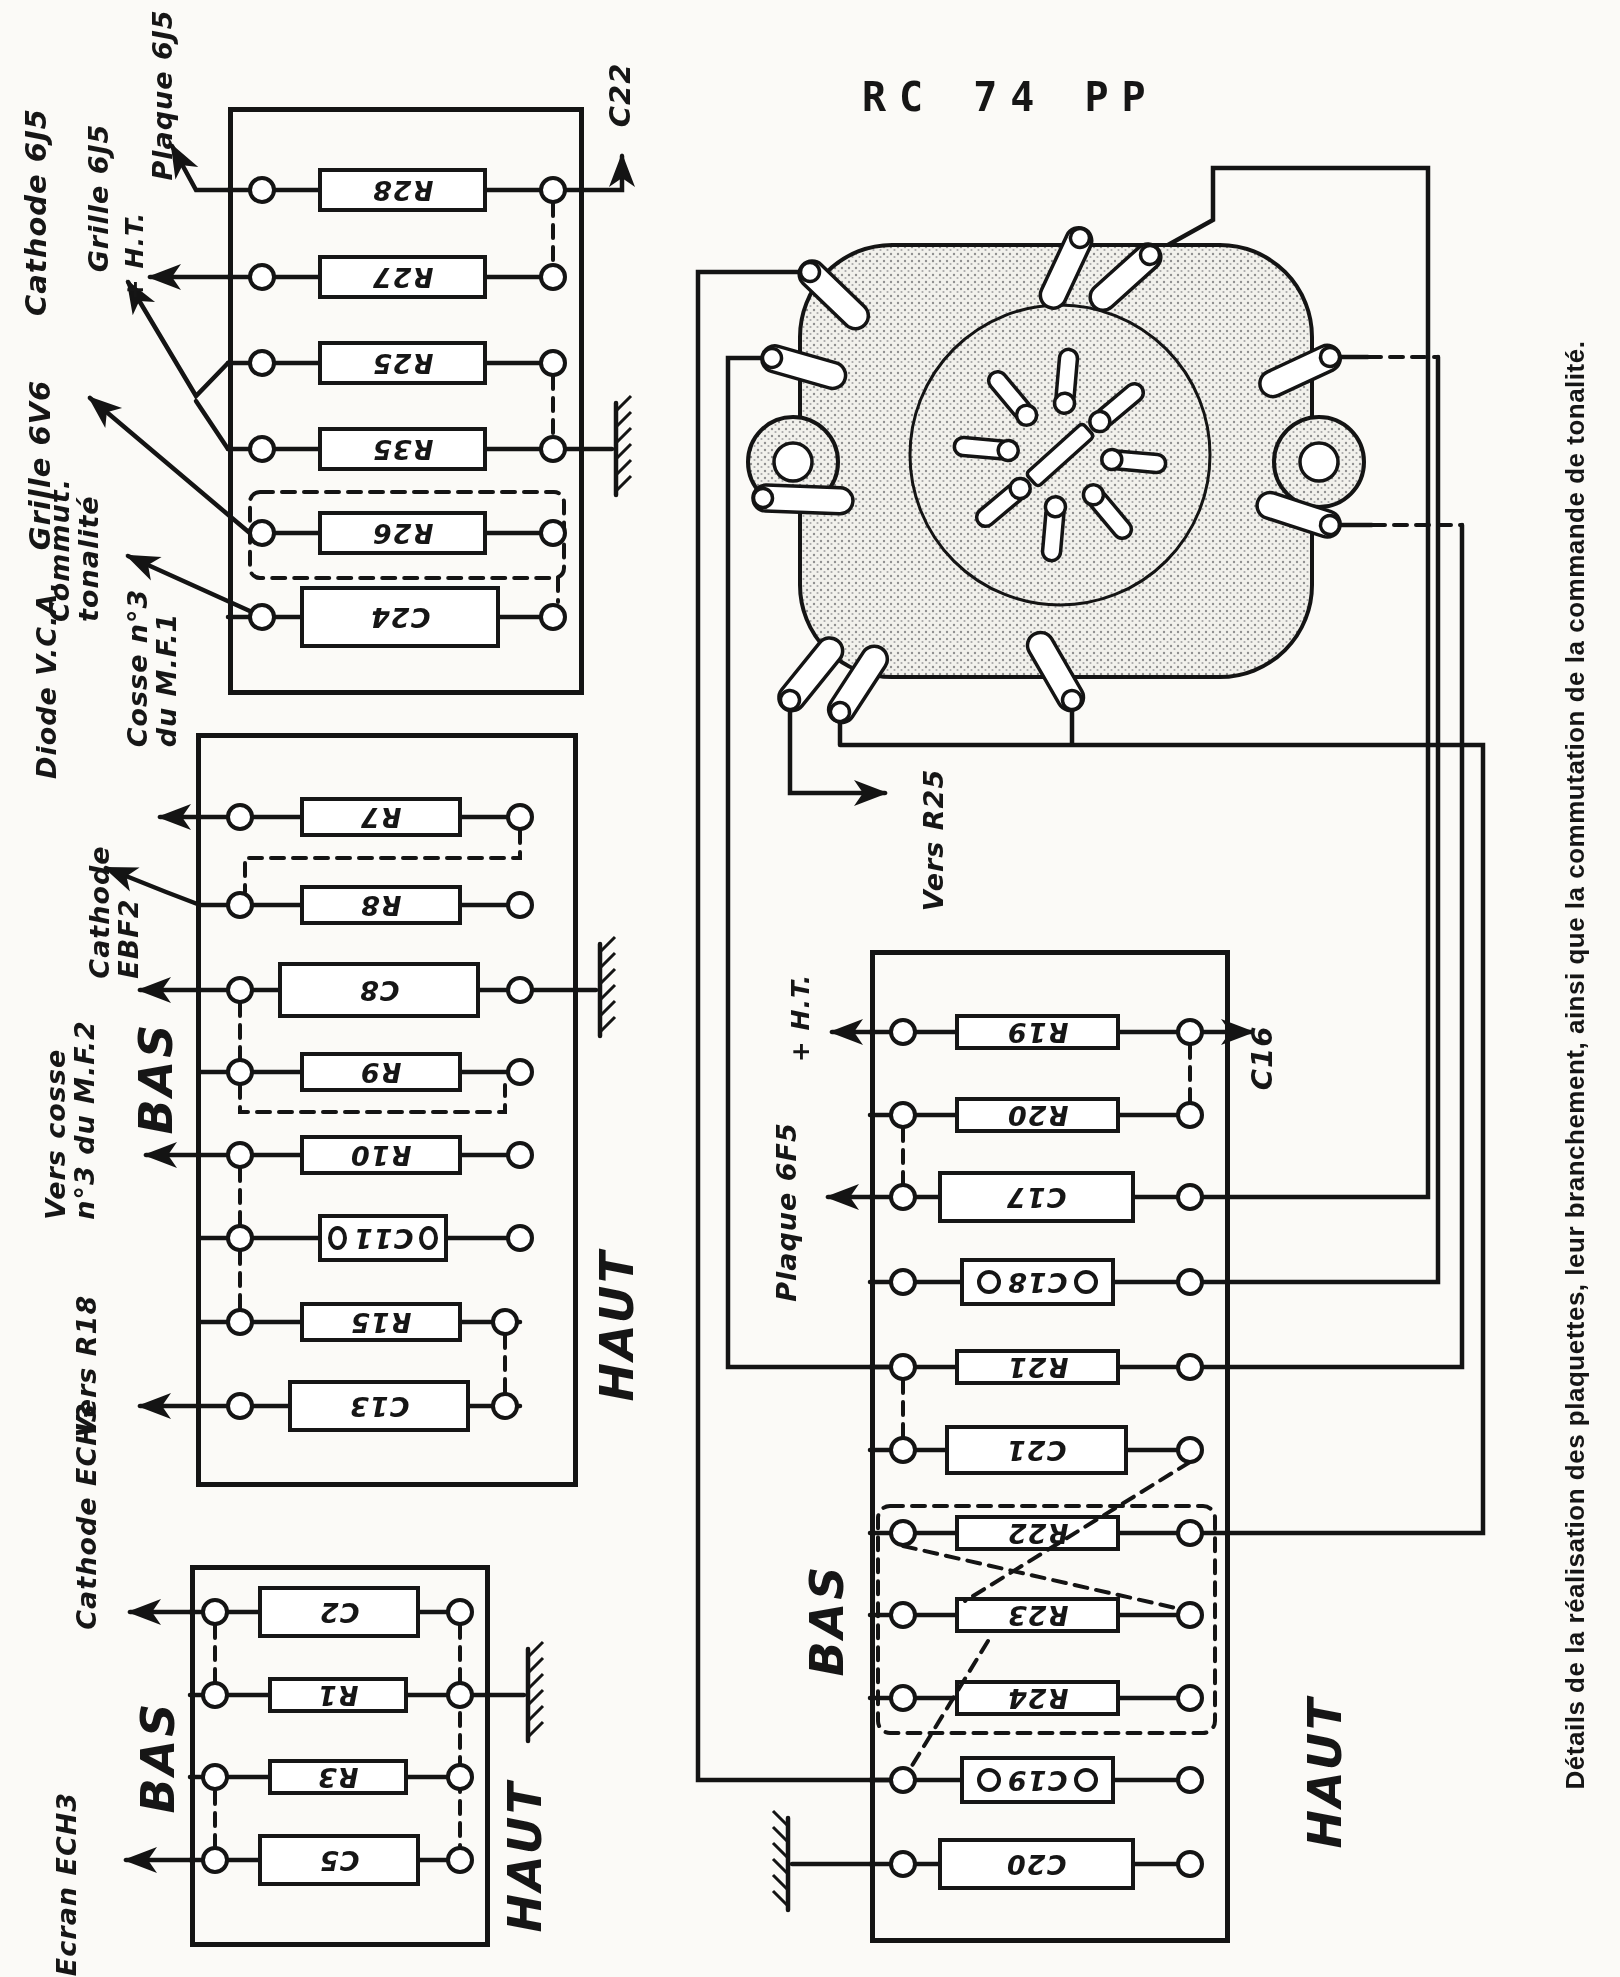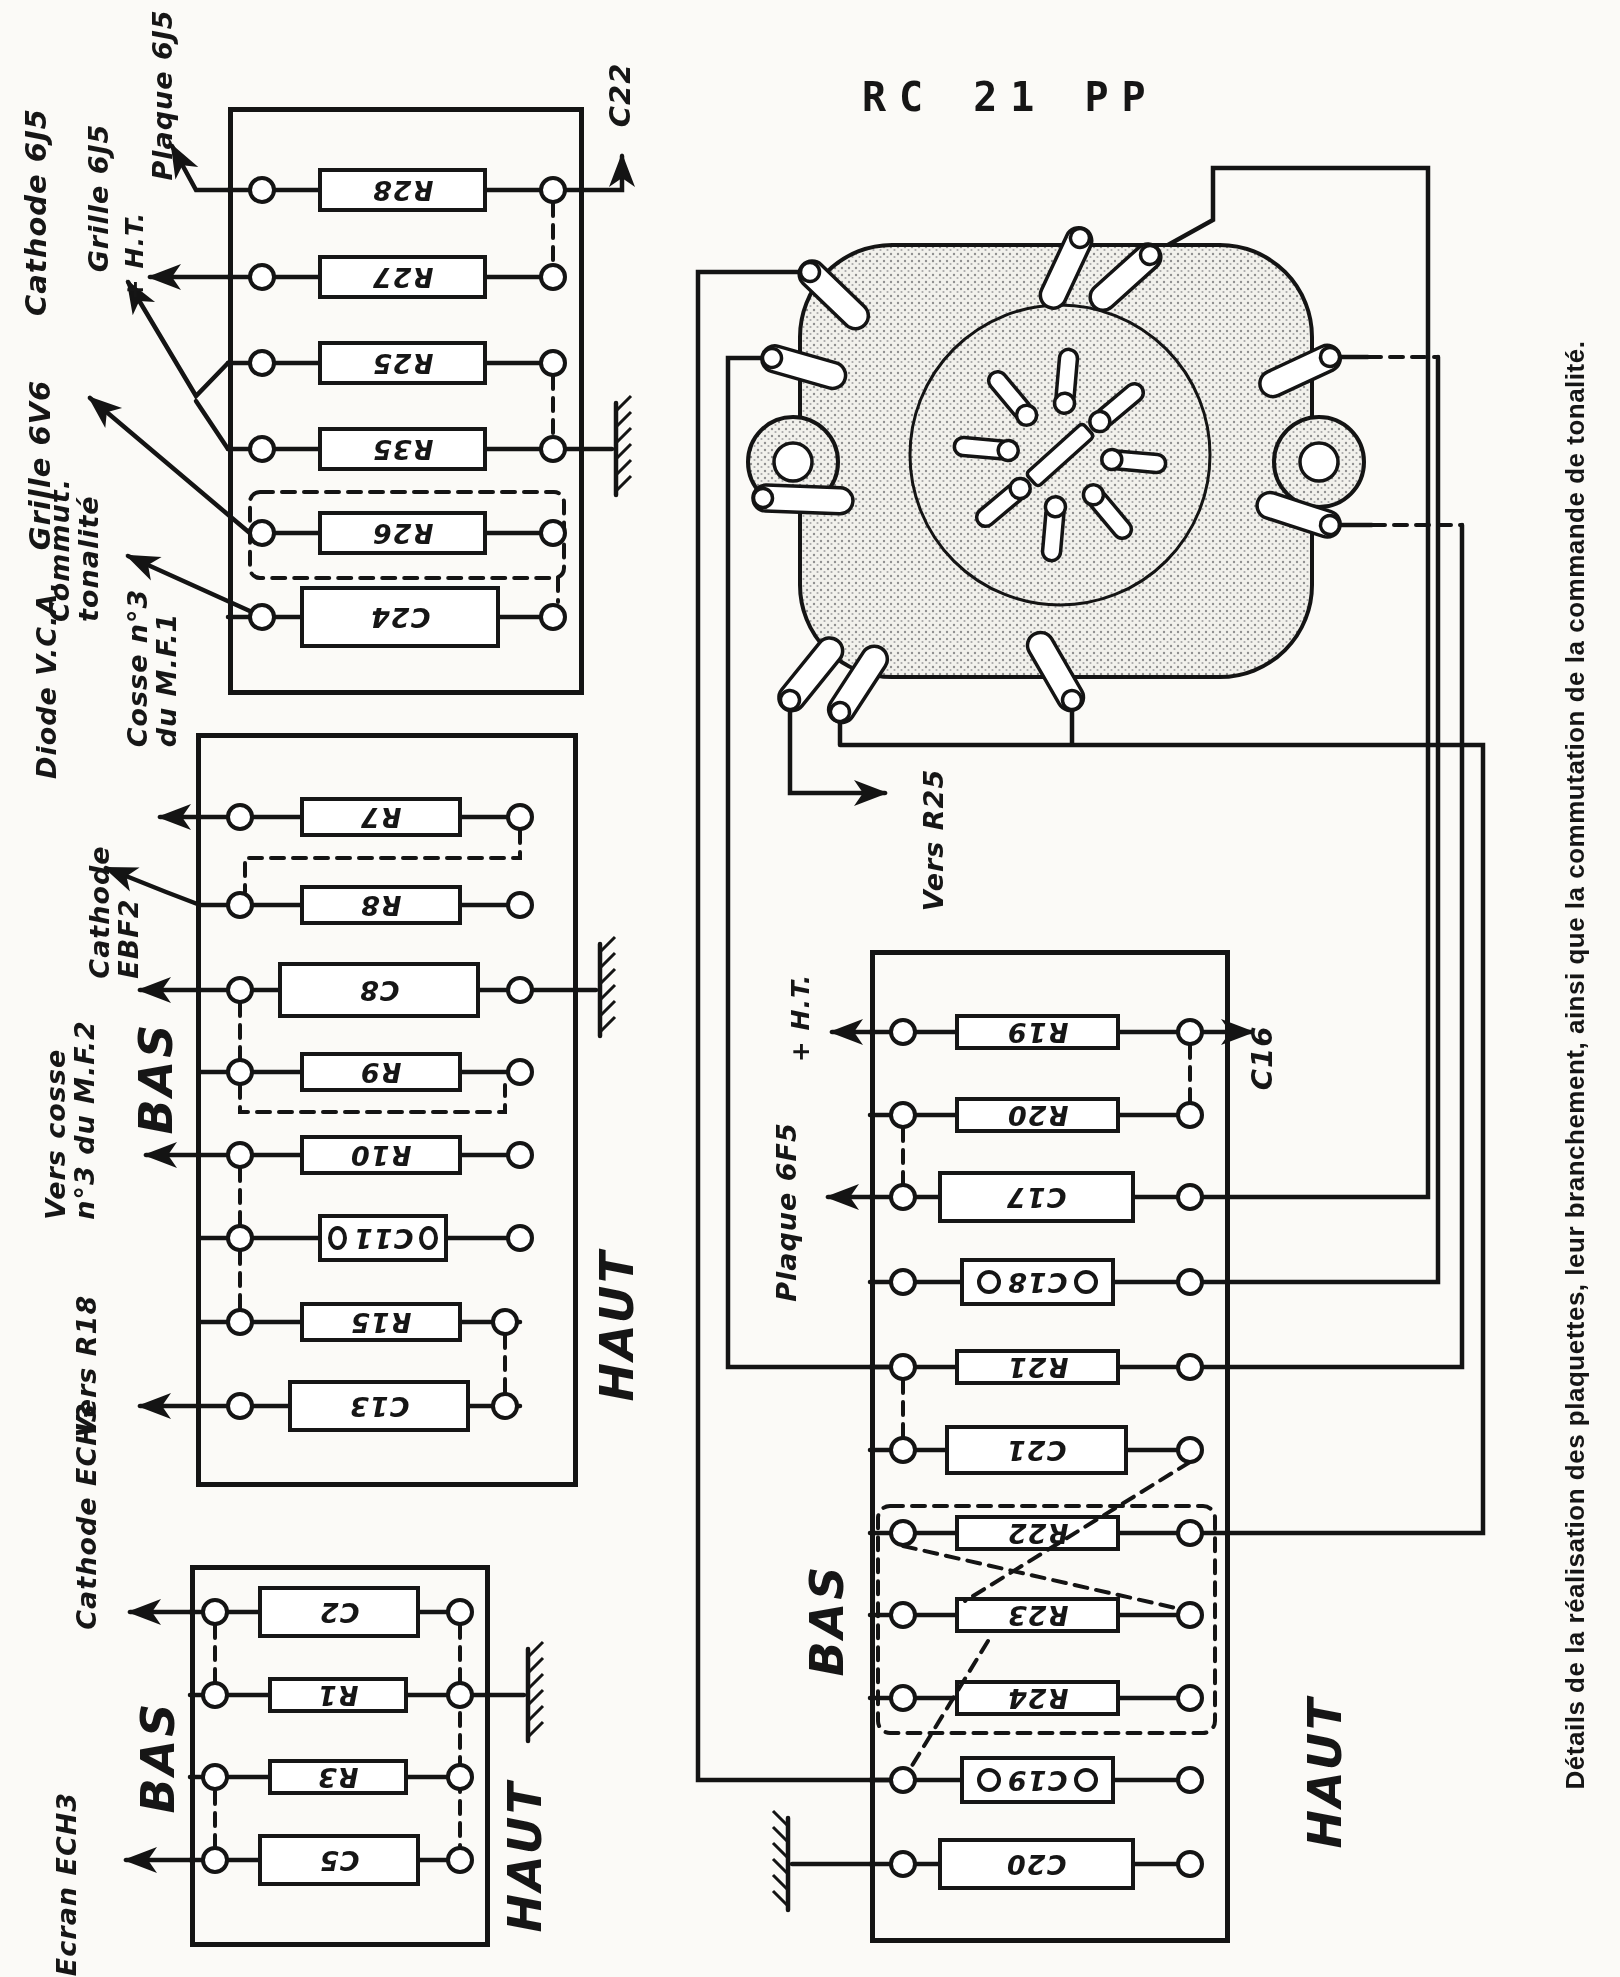--- a/index.html
+++ b/index.html
@@ -344,21 +344,21 @@
       <span class="dot"></span>
     </div>
   <div class="comp" style="left:938px;top:1838px;width:197px;height:52px;">
       <span class="lbl">C20</span>
     </div>
 
   <svg width="1620" height="1977" viewBox="0 0 1620 1977" style="pointer-events:none;">
     <path class="dash" d="M1190 1462L965 1601 M903 1546L1180 1609 M988 1641L910 1769"></path>
   </svg>
 
-  <div id="title">RC 21 PP</div>
+  <div id="title">RC 74 PP</div>
 
   <div class="vlab" style="left:162px;top:95px;"><span>Plaque 6J5</span></div>
   <div class="vlab med" style="left:36px;top:212px;"><span>Cathode 6J5</span></div>
   <div class="vlab" style="left:98px;top:198px;"><span>Grille 6J5</span></div>
   <div class="vlab small" style="left:134px;top:256px;"><span>+ H.T.</span></div>
   <div class="vlab med" style="left:40px;top:465px;"><span>Grille 6V6</span></div>
   <div class="vlab" style="left:74px;top:550px;">
     <span class="ln2">Commut.</span>
       <span class="ln2">tonalité</span>
   </div>

